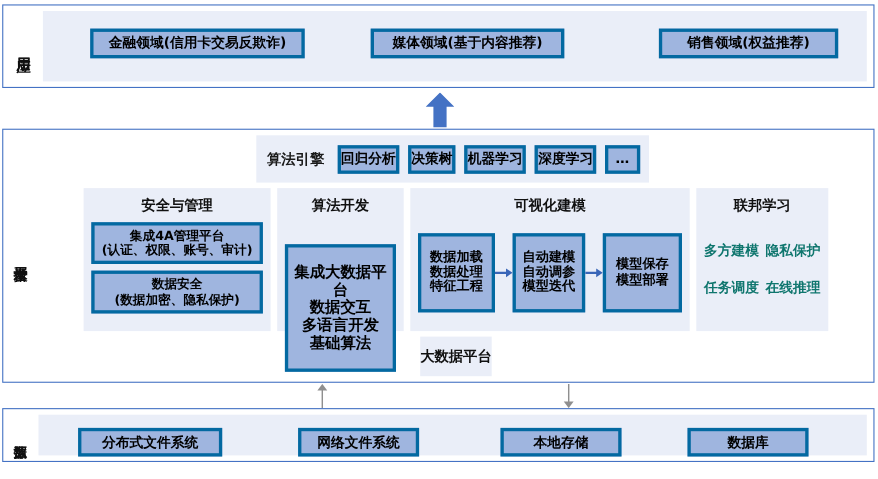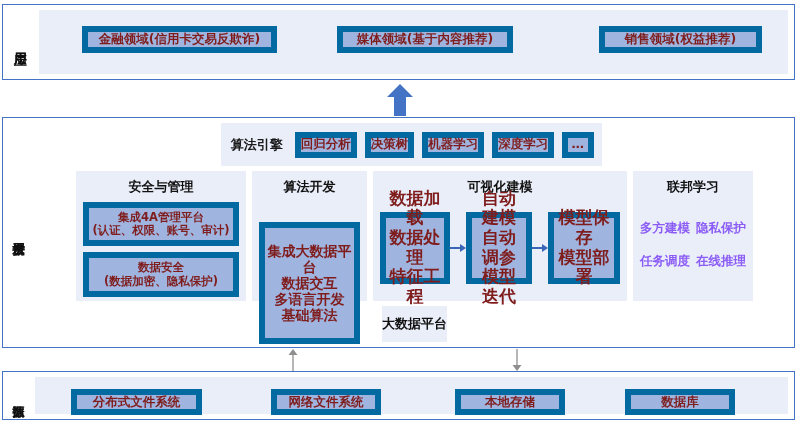--- a/index.html
+++ b/index.html
@@ -57,28 +57,28 @@
 
   
   .pale {
     background: #eaeef8;
     box-sizing: border-box;
   }
 
   
   .chip {
     background: #9fb5df;
-    border: 6px solid #0369a1;
+    border: 3px solid #0369a1;
     box-sizing: border-box;
     display: flex;
     align-items: center;
     justify-content: center;
     text-align: center;
     font-weight: bold;
-    color: #7f1d1d;
+    color: #000000;
     line-height: 1.15;
   }
 
   
   #application-layer {
     left: 2px;
     top: 4px;
     width: 793px;
     height: 76px;
   }
@@ -200,21 +200,21 @@
   
   #vismodel-flow {
     display: flex;
     align-items: center;
     justify-content: center;
     width: 100%;
     flex: 1 1 auto;
     gap: 0px;
   }
   #vismodel-flow .chip {
-    font-size: 17px;
+    font-size: 12px;
     flex-direction: column;
     padding: 4px 2px;
     height: 72px;
   }
   #vm-step-0 { flex: 0 0 70px; }
   #vm-step-1 { flex: 0 0 66px; }
   #vm-step-2 { flex: 0 0 72px; }
   .flow-arrow {
     flex: 0 0 16px;
     height: 10px;
@@ -231,21 +231,21 @@
     column-gap: 6px;
     width: 100%;
     flex: 1 1 auto;
     align-content: center;
     justify-items: center;
     padding-bottom: 6px;
   }
   .fed-item {
     font-size: 12.5px;
     font-weight: bold;
-    color: #8b5cf6;
+    color: #0f766e;
     white-space: nowrap;
   }
 
   
   #bigdata-band {
     flex: 0 0 auto;
     height: 36px;
     margin-left: 6px;
     background: #eaeef8;
     display: flex;

